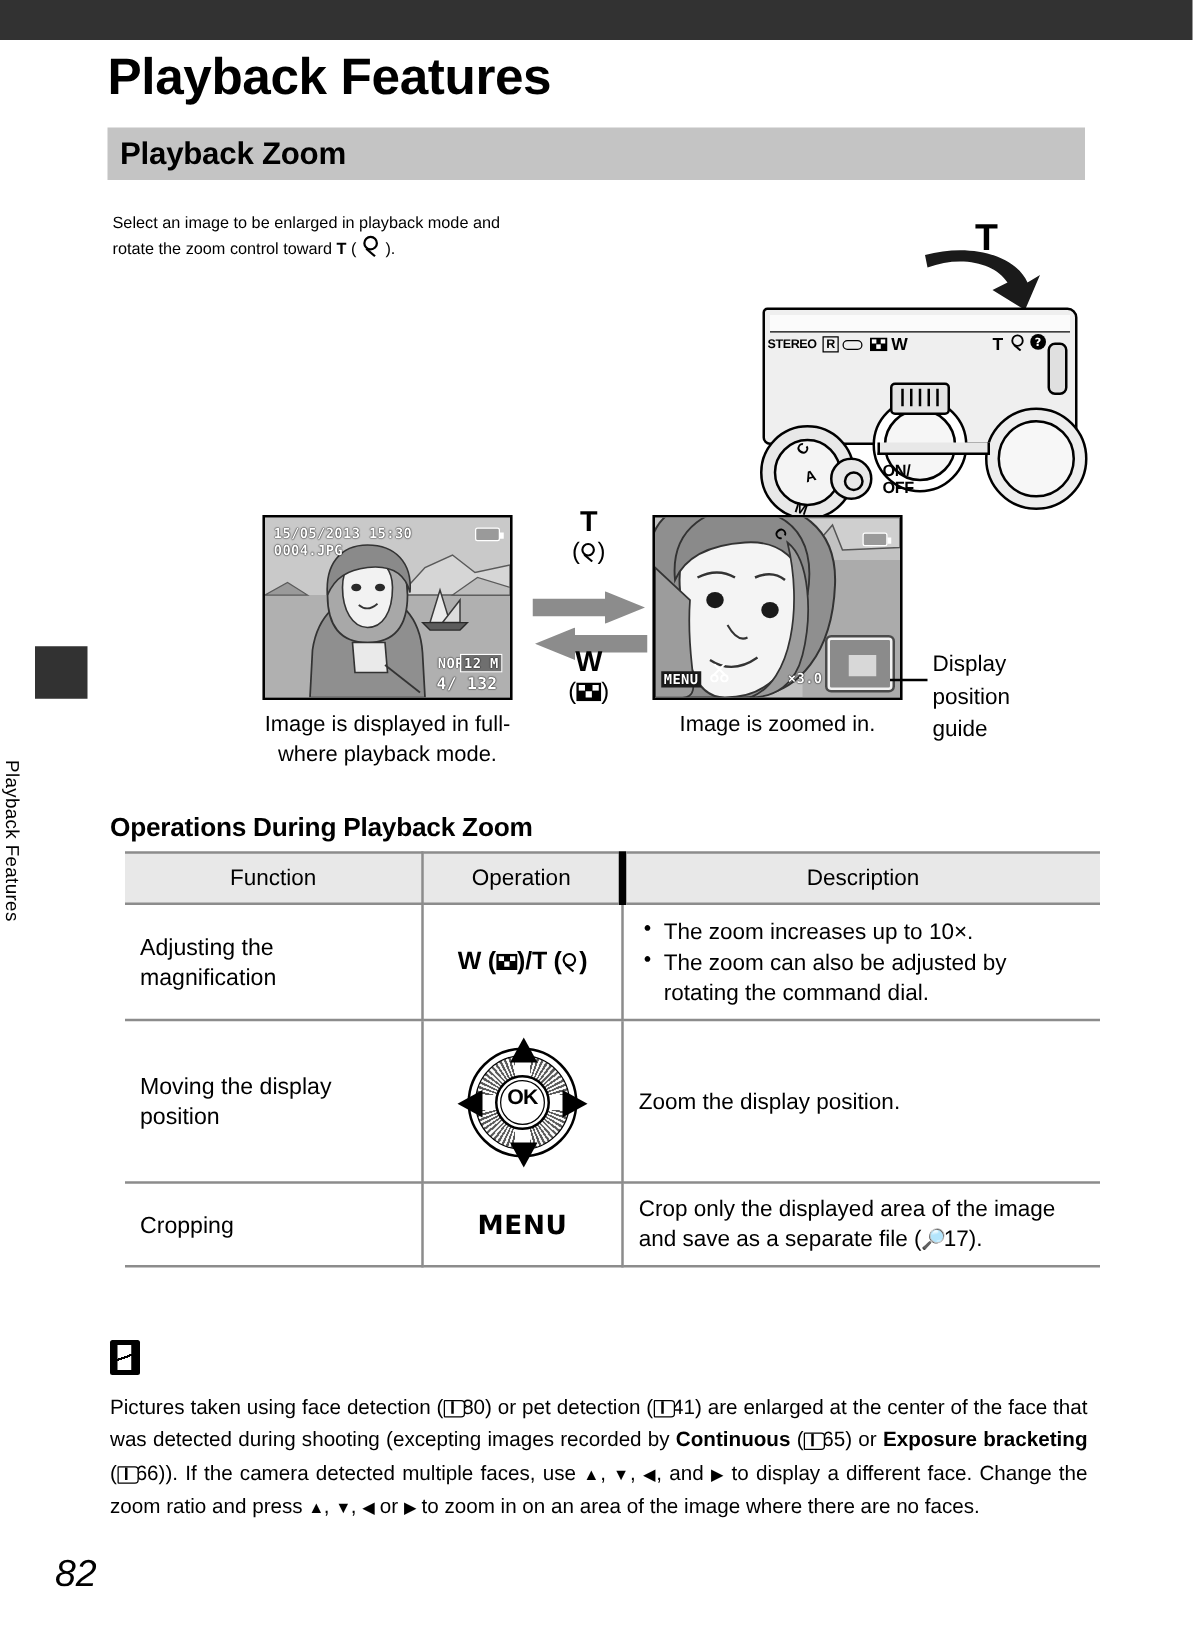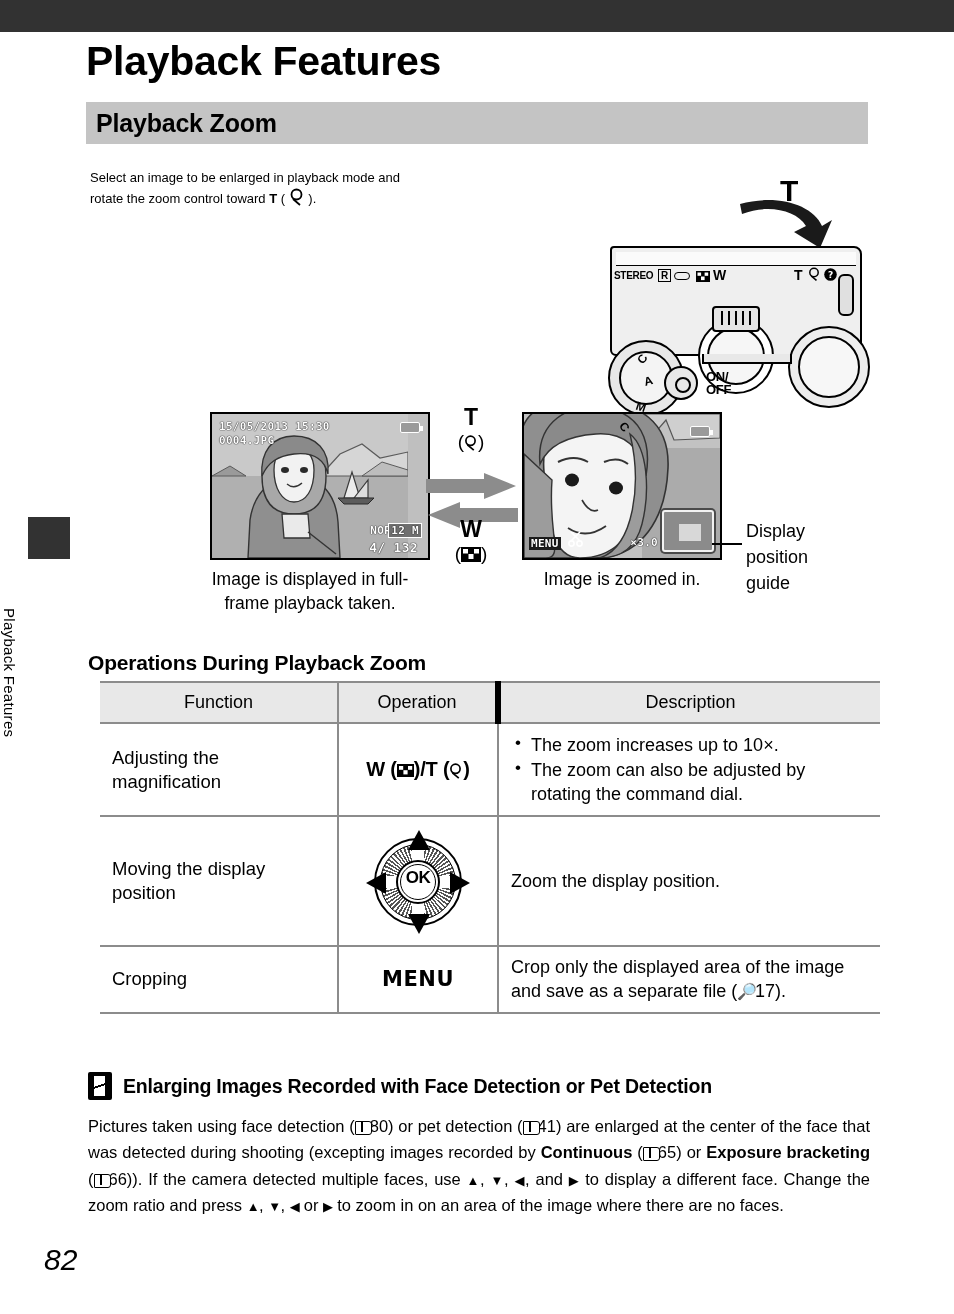--- a/index.html
+++ b/index.html
@@ -70,21 +70,21 @@
     border:2px solid #000; border-radius:50%; background:#f7f7f7;
   }
   .cam-onoff{ position:absolute; left:52px; top:118px; width:34px; height:34px; border:2.5px solid #000; border-radius:50%; background:#e8e8e8;}
   .cam-onoff:after{ content:""; position:absolute; left:9px; top:9px; width:12px; height:12px; border:2px solid #000; border-radius:50%;}
   .cam-lbl{ position:absolute; font-size:12.5px; font-weight:bold; letter-spacing:-0.3px;}
   .cam-grip{ position:absolute; right:6px; top:26px; width:16px; height:42px; border:2px solid #000; border-radius:6px; background:#e0e0e0;}
   .cam-foot{ position:absolute; left:90px; bottom:-10px; width:90px; height:10px; border:2px solid #000; border-top:none; background:#e8e8e8;}
   .arrow-big { position:absolute; left:136px; top:26px; width:96px; height:52px; }
 
   
-  .lcd1 { position:absolute; left:210px; top:412px; width:220px; height:148px; border:2px solid #000; background:#bfbfbf; overflow:hidden;}
+  .lcd1 { position:absolute; left:210px; top:412px; width:200px; height:148px; border:2px solid #000; background:#bfbfbf; overflow:hidden;}
   .lcd2 { position:absolute; left:522px; top:412px; width:200px; height:148px; border:2px solid #000; background:#bfbfbf; overflow:hidden;}
   .osd { position:absolute; font-family:"DejaVu Sans Mono", monospace; font-size:11px; color:#fff; font-weight:bold; letter-spacing:0.3px;
          text-shadow:0 0 1px #000,0 0 1px #000; }
   .batt { position:absolute; width:20px; height:11px; border:1.6px solid #fff; border-radius:2px; background:#9a9a9a;}
   .batt:after{content:"";position:absolute;right:-4px;top:3px;width:3px;height:5px;background:#fff;}
 
   .cap { position:absolute; font-size:17.5px; line-height:1.35; text-align:center; }
 
   .mid-lbl { position:absolute; text-align:center; width:90px; }
   .mid-lbl .l1 { font-size:23px; font-weight:bold; }
@@ -312,21 +312,21 @@
 
 <div class="dpg-line"></div>
 <div class="dpg-text">
   <div>Display</div>
   <div>position</div>
   <div>guide</div>
 </div>
 
 <div class="cap" style="left:198px; top:568px; width:224px;">
   <span>Image is displayed in full-</span><br>
-  <span>frame playback taken.</span>
+  <span>where playback mode.</span>
 </div>
 <div class="cap" style="left:512px; top:568px; width:220px;">Image is zoomed in.</div>
 
 <h2 class="sub">Operations During Playback Zoom</h2>
 
 <table class="ops">
   <thead>
     <tr>
       <th class="c1">Function</th>
       <th class="c2">Operation</th>
@@ -390,18 +390,17 @@
         <span>Crop only the displayed area of the image and save as a separate file (</span><span class="eicon">🔎</span><span>17</span><span>).</span>
       </td>
     </tr>
 
   </tbody>
 </table>
 
 <div class="note">
   <div class="note-hd">
     <div class="pencil"></div>
-    <div class="note-title">Enlarging Images Recorded with Face Detection or Pet Detection</div>
   </div>
   <div class="note-body">
     <span>Pictures taken using face detection (</span><span class="bk"></span><span>80</span><span>) or pet detection (</span><span class="bk"></span><span>41</span><span>) are enlarged at the center of the face that was detected during shooting (excepting images recorded by </span><b>Continuous</b><span> (</span><span class="bk"></span><span>65</span><span>) or </span><b>Exposure bracketing</b><span> (</span><span class="bk"></span><span>66</span><span>)). If the camera detected multiple faces, use </span><span class="ar">▲</span>, <span class="ar">▼</span>, <span class="ar">◀</span><span>, and </span><span class="ar">▶</span><span> to display a different face. Change the zoom ratio and press </span><span class="ar">▲</span>, <span class="ar">▼</span>, <span class="ar">◀</span><span> or </span><span class="ar">▶</span><span> to zoom in on an area of the image where there are no faces.</span>
   </div>
 </div>
 
 </body></html>

